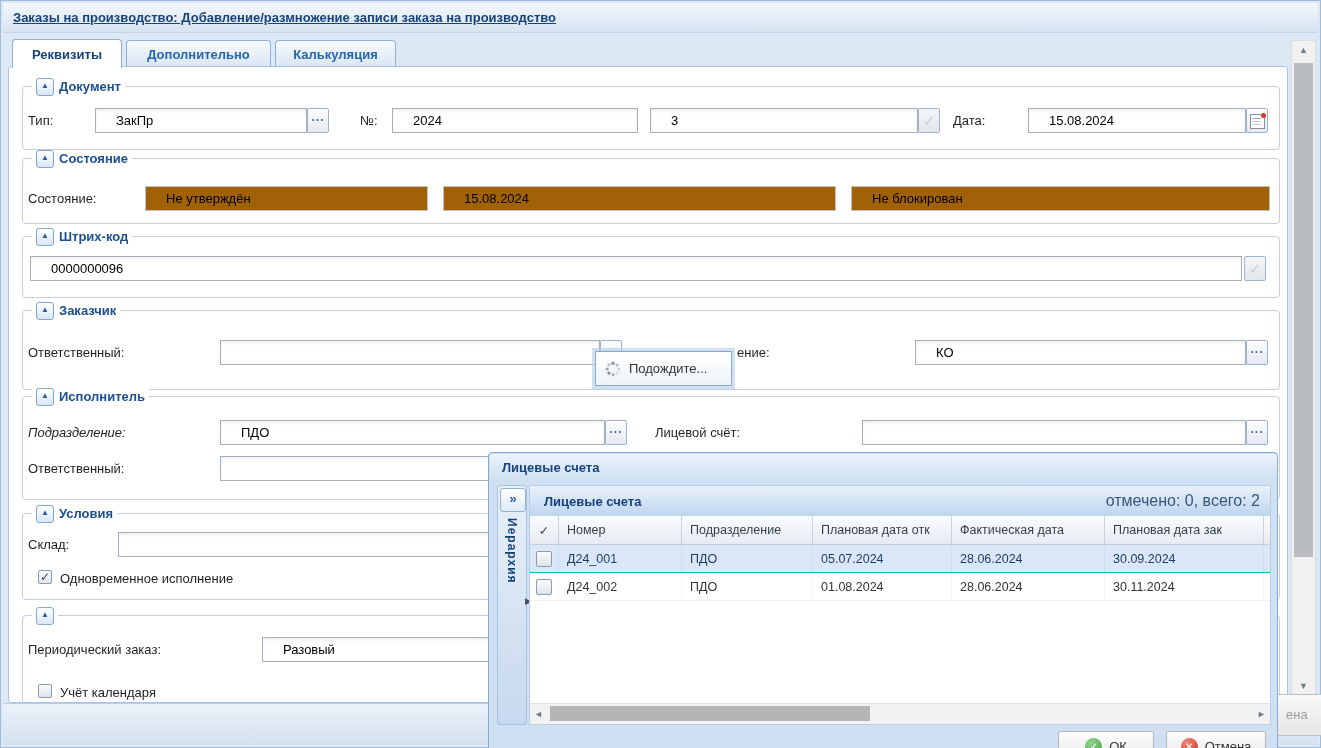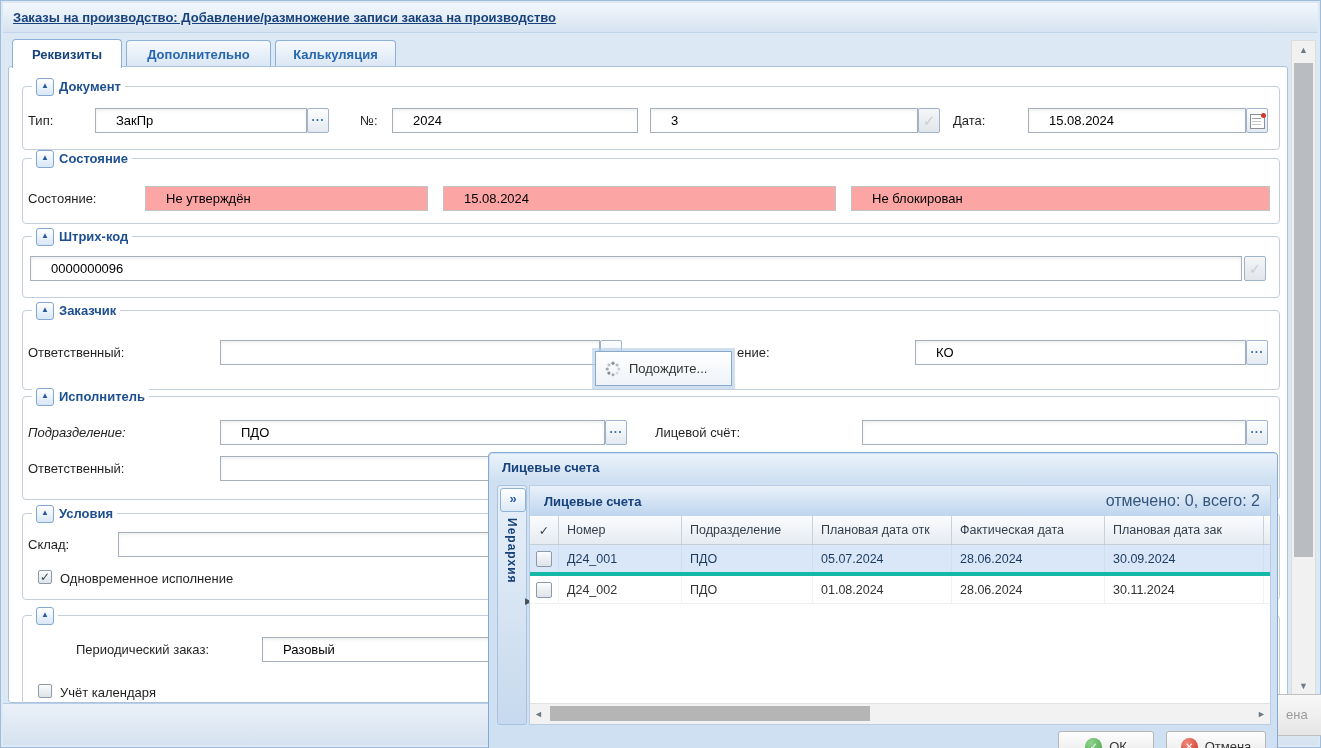--- a/index.html
+++ b/index.html
@@ -18,21 +18,21 @@
   .content{left:8px;top:66px;width:1280px;height:637px;background:#fff;border:1px solid #a9c4e0;border-radius:3px;z-index:1;}
   
   .section{border:1px solid #c3cedb;border-radius:4px;z-index:2;}
   .legend{display:flex;align-items:center;gap:5px;background:#fff;padding:0 4px;z-index:3;height:17px;}
   .colbtn{width:16px;height:16px;border:1px solid #82a7d2;border-radius:3px;flex:0 0 16px;
           background:linear-gradient(#ffffff,#d9e7f6);color:#2a5a9e;font-size:8px;line-height:14px;text-align:center;cursor:default;}
   .legtxt{font-weight:bold;color:#1d4f91;font-size:13px;white-space:nowrap;}
   .lbl{font-size:13px;color:#1f1f1f;white-space:nowrap;z-index:3;}
   .inp{border:1px solid #a7b0ba;background:#fff;height:25px;font-size:13px;padding:2px 20px;line-height:20px;
        box-shadow:inset 0 2px 3px rgba(120,130,140,.13);white-space:nowrap;overflow:hidden;z-index:3;}
-  .inp.ro{background:#fca5a5;border-color:#c3c3c3;box-shadow:none;}
+  .inp.ro{background:#a16207;border-color:#c3c3c3;box-shadow:none;}
   .sbtn{width:22px;height:25px;border:1px solid #9fb4cc;background:linear-gradient(#fdfdfe,#e4eaf1);
         text-align:center;border-radius:2px;z-index:3;cursor:default;}
   .sbtn.dots{color:#3b6eae;font-weight:bold;font-size:12px;line-height:16px;letter-spacing:1px;}
   .sbtn.gchk{color:#c9ced4;font-weight:bold;font-size:15px;line-height:23px;background:linear-gradient(#f4f6f8,#e2e6ea);}
   .cal{display:inline-block;width:13px;height:13px;margin-top:5px;border:1px solid #8a9097;background:#fff;position:relative;}
   .cal::before{content:"";position:absolute;left:1px;top:3px;width:9px;height:1px;background:#9aa1a8;box-shadow:0 3px 0 #c3c8cd,0 6px 0 #c3c8cd;}
   .cal .dot{position:absolute;right:-2px;top:-2px;width:5px;height:5px;border-radius:50%;background:#d03a2b;}
   .chk{width:14px;height:14px;border:1px solid #8e9aa8;border-radius:2px;background:linear-gradient(#fcfdfe,#dde3e9);
        font-size:12px;line-height:13px;text-align:center;color:#3a4document651;z-index:3;color:#36424e;font-weight:bold;}
   
@@ -64,21 +64,21 @@
   .thr{flex:0 0 28px;height:28px;background:linear-gradient(#fbfcfe,#e6ebf1);border-bottom:1px solid #c5ced8;}
   .thr .cell{border-right:1px solid #c9d2db;color:#333f4c;}
   .cell{font-size:12.5px;padding:0 8px;white-space:nowrap;overflow:hidden;height:100%;display:flex;align-items:center;}
   .c0{width:28px;flex:0 0 28px;justify-content:center;padding:0;}
   .c1{width:106px;flex:0 0 106px;}
   .c2{width:114px;flex:0 0 114px;}
   .c3{width:122px;flex:0 0 122px;}
   .c4{width:136px;flex:0 0 136px;}
   .c5{width:142px;flex:0 0 142px;}
   .c6{flex:1;}
-  .r-sel{background:#d9e7f8;color:#1c3a5e;border-bottom:4px solid #14b8a6;}
+  .r-sel{background:#d9e7f8;color:#1c3a5e;border-bottom:1px solid #14b8a6;}
   .r-norm{background:#ffffff;color:#333;border-bottom:1px solid #edf1f5;}
   .r-sel .cell,.r-norm .cell{border-right:1px solid rgba(150,170,190,.14);}
   .filler{flex:1;background:#fff;}
   .hsb{flex:0 0 20px;height:20px;background:#f2f2f2;position:relative;border-top:1px solid #e2e2e2;}
   .thumbh{position:absolute;top:2px;height:15px;background:#b5b5b5;}
   .pbtn{top:731px;height:30px;border:1px solid #b5b5b5;border-radius:3px;background:linear-gradient(#fefefe,#e6e6e6);
         display:flex;align-items:center;justify-content:center;gap:7px;z-index:110;font-size:13px;color:#333;}
   .badge{width:17px;height:17px;border-radius:50%;color:#fff;font-size:10px;line-height:17px;text-align:center;flex:0 0 17px;}
   .bgbtn{left:1255px;top:694px;width:80px;height:42px;border:1px solid #bfbfbf;border-radius:3px;
          background:linear-gradient(#f8f8f8,#e6e6e6);color:#9b9b9b;font-size:13px;line-height:40px;padding-left:30px;z-index:50;}
@@ -170,21 +170,21 @@
   </div>
   <div class="abs lbl" style="left:28px;top:537px;">Склад:</div>
   <div class="abs inp" style="left:118px;top:532px;width:700px;"></div>
   <div class="abs chk" style="left:38px;top:570px;">✓</div>
   <div class="abs lbl" style="left:60px;top:571px;">Одновременное исполнение</div>
 
   <div class="abs section" style="left:22px;top:615px;width:1258px;height:95px;"></div>
   <div class="abs legend" style="left:32px;top:607px;">
     <div class="colbtn">▲</div>
   </div>
-  <div class="abs lbl" style="left:28px;top:642px;margin-left:48px;">Периодический заказ:</div>
+  <div class="abs lbl" style="left:28px;top:642px;">Периодический заказ:</div>
   <div class="abs inp" style="left:262px;top:637px;width:425px;">Разовый</div>
   <div class="abs chk" style="left:38px;top:684px;"></div>
   <div class="abs lbl" style="left:60px;top:685px;">Учёт календаря</div>
 
   <div class="abs footer"></div>
 
   <div class="abs bgbtn">ена</div>
 
   <div class="abs vsb">
     <div class="btn" style="left:0;top:4px;width:23px;">▲</div>

